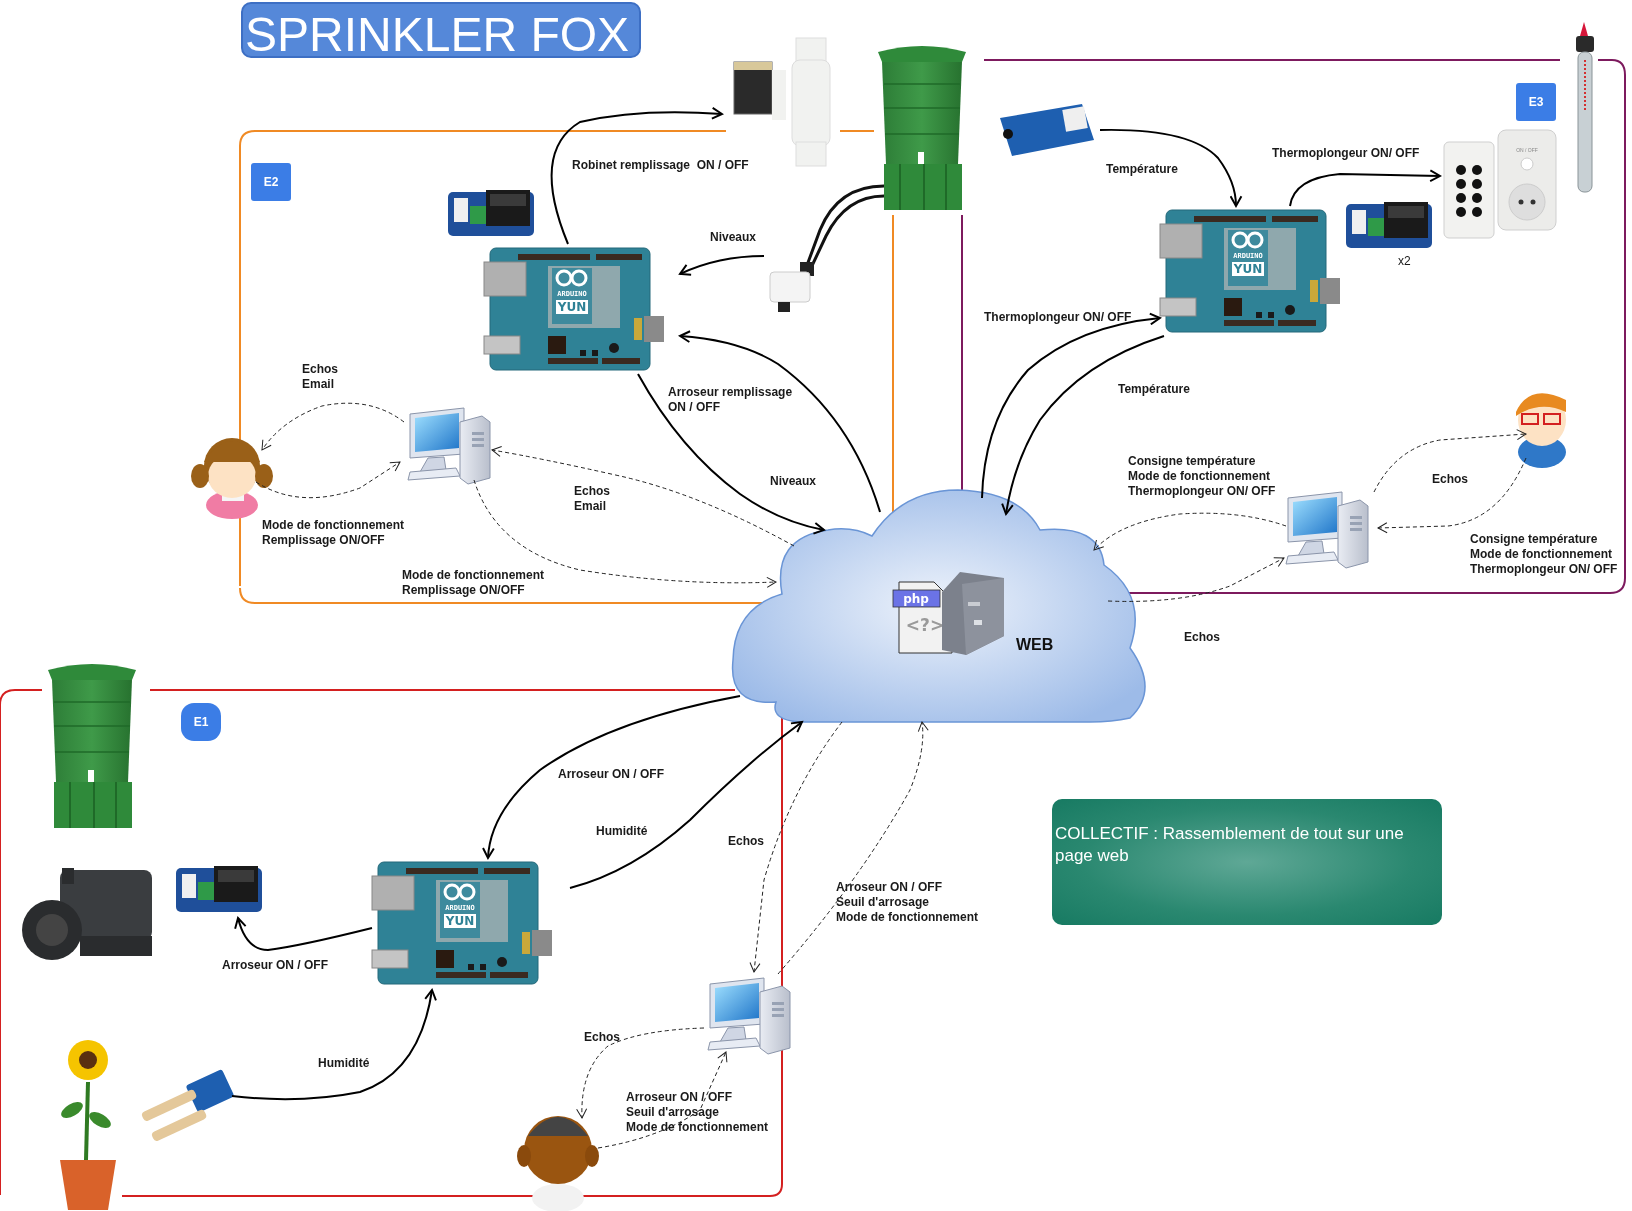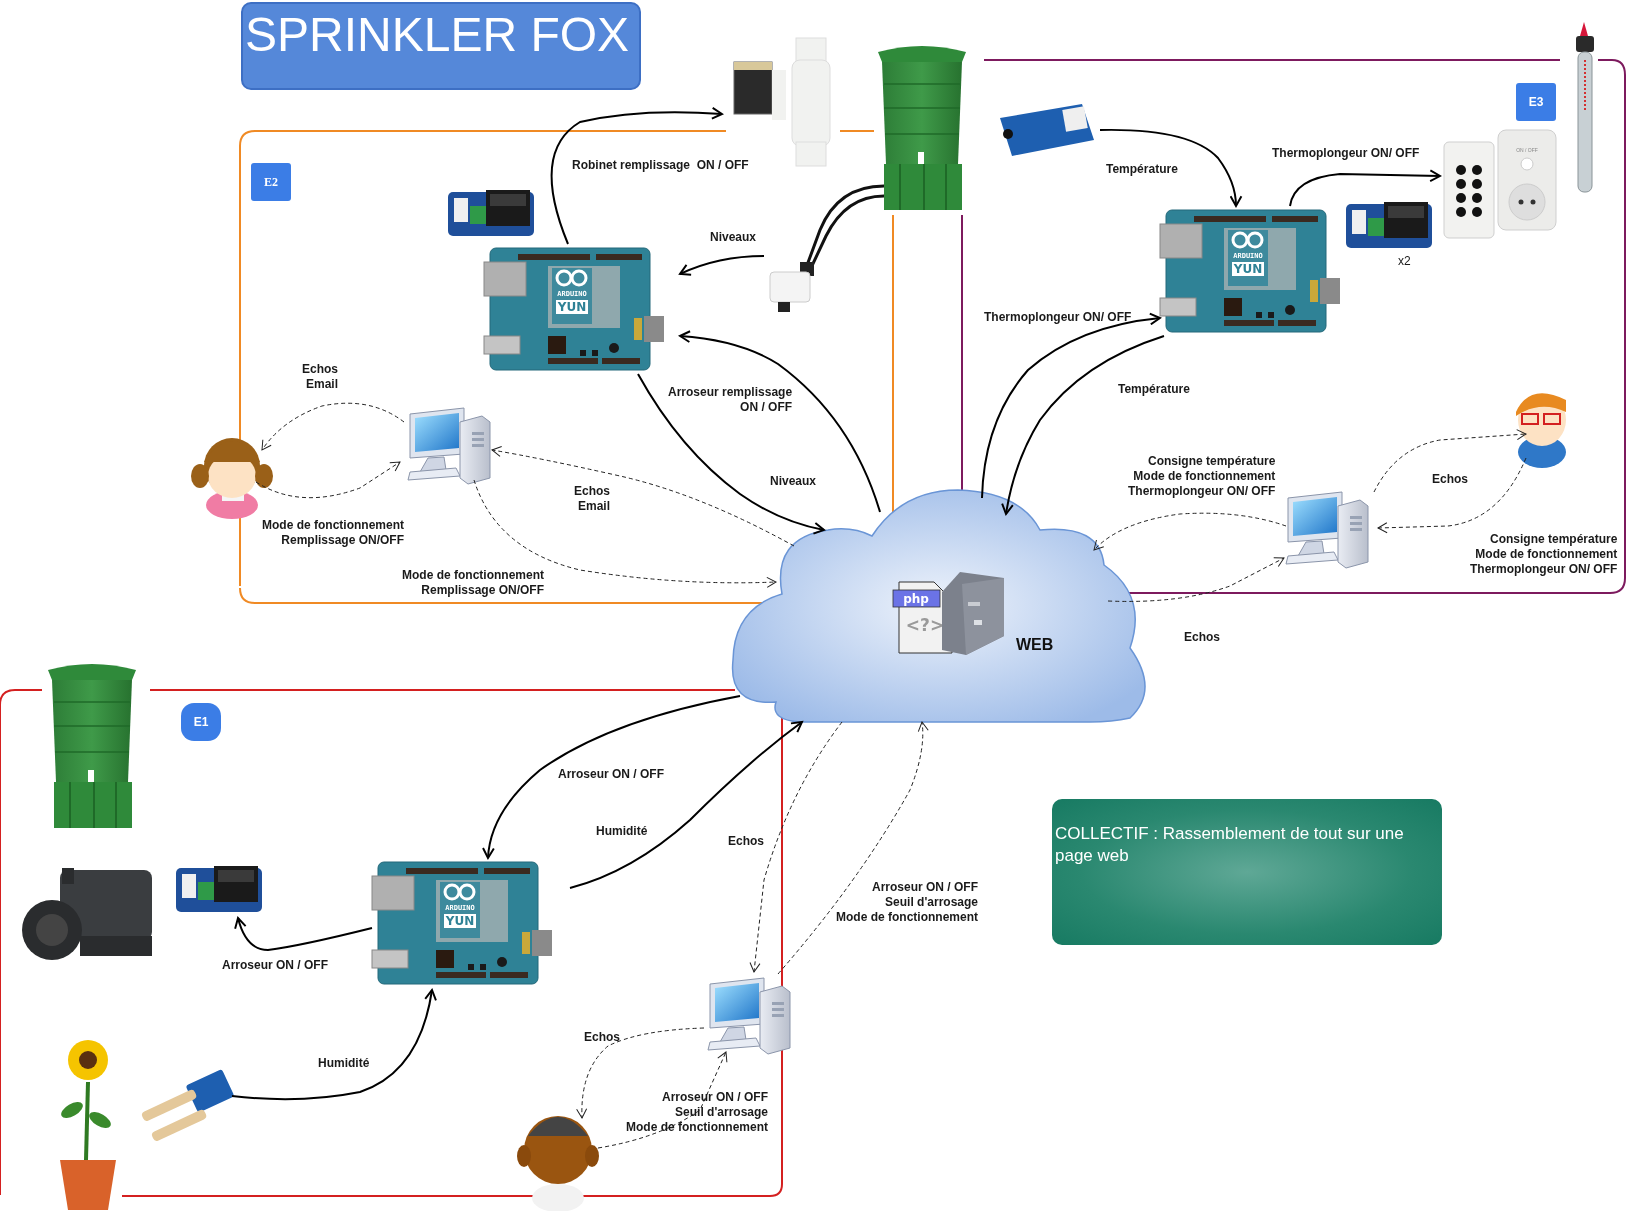--- a/index.html
+++ b/index.html
@@ -1,26 +1,26 @@
 <!DOCTYPE html>
 <html><head>
 <meta charset="utf-8">
 <style>
   html, body { margin:0; padding:0; background:#ffffff; }
   body { width:1632px; height:1211px; position:relative; overflow:hidden;
          font-family:"Liberation Sans", sans-serif; }
   #diagram { position:absolute; left:0; top:0; }
   .lbl { position:absolute; font-family:"Liberation Sans", sans-serif; font-size:12px;
-         font-weight:bold; color:#1a1a1a; text-align:right; line-height:15px; white-space:pre; }
-  .title { position:absolute; left:241px; top:2px; width:400px; height:88px; background:#5588d9;
+         font-weight:bold; color:#1a1a1a; text-align:left; line-height:15px; white-space:pre; }
+  .title { position:absolute; left:241px; top:2px; width:400px; height:56px; background:#5588d9;
            border:2px solid #3d6fc4; border-radius:10px; color:#fff; font-size:48px;
            font-family:"Liberation Sans", sans-serif; line-height:62px; padding-left:2px; box-sizing:border-box; }
   .badge { position:absolute; width:40px; height:38px; background:#3b7de6; border-radius:3px;
            color:#fff; font-weight:bold; font-size:12px; text-align:center; line-height:38px; }
-  .collectif { position:absolute; left:1052px; top:799px; width:390px; height:146px; border-radius:10px;
+  .collectif { position:absolute; left:1052px; top:799px; width:390px; height:126px; border-radius:10px;
                background:radial-gradient(ellipse at center,#5fa896 0%,#2a8870 60%,#177a62 100%);
                color:#fff; font-size:17px; line-height:22px; padding:24px 4px 0 3px; box-sizing:border-box; }
   .web-lbl { position:absolute; font-size:16px; font-weight:bold; color:#111; }
 </style>
 </head>
 <body>
 
 <svg id="diagram" width="1632" height="1211" viewBox="0 0 1632 1211" xmlns="http://www.w3.org/2000/svg">
   <defs>
     <marker id="ah" viewBox="0 0 12 12" refX="10" refY="6" markerWidth="13" markerHeight="13" orient="auto-start-reverse" markerUnits="userSpaceOnUse">
@@ -248,21 +248,21 @@
   <path d="M1526,458 Q1500,520 1448,526 L1378,528" fill="none" stroke="#222" stroke-width="1" stroke-dasharray="4,3" marker-end="url(#ahd)"></path>
 
   <path d="M842,722 Q790,790 764,880 L754,972" fill="none" stroke="#222" stroke-width="1" stroke-dasharray="4,3" marker-end="url(#ahd)"></path>
   <path d="M778,974 Q860,880 910,790 Q926,750 922,722" fill="none" stroke="#222" stroke-width="1" stroke-dasharray="4,3" marker-end="url(#ahd)"></path>
   <path d="M704,1028 Q640,1030 608,1046 Q580,1070 582,1118" fill="none" stroke="#222" stroke-width="1" stroke-dasharray="4,3" marker-end="url(#ahd)"></path>
   <path d="M598,1148 Q660,1138 700,1110 L726,1052" fill="none" stroke="#222" stroke-width="1" stroke-dasharray="4,3" marker-end="url(#ahd)"></path>
 </svg>
 
 <div class="title">SPRINKLER FOX</div>
 
-<div class="badge" style="left:251px;top:163px;font-family:Liberation Serif, serif;">E2</div>
+<div class="badge" style="left:251px;top:163px;">E2</div>
 <div class="badge" style="left:1516px;top:83px;">E3</div>
 <div class="badge" style="left:181px;top:703px;border-radius:13px;">E1</div>
 
 <div class="web-lbl" style="left:1016px;top:636px;text-align:center;">WEB</div>
 
 <div class="collectif">COLLECTIF : Rassemblement de tout sur une page web</div>
 
 <div class="lbl" style="left:572px;top:158px;">Robinet remplissage  ON / OFF</div>
 <div class="lbl" style="left:710px;top:230px;">Niveaux</div>
 <div class="lbl" style="left:302px;top:362px;">Echos

